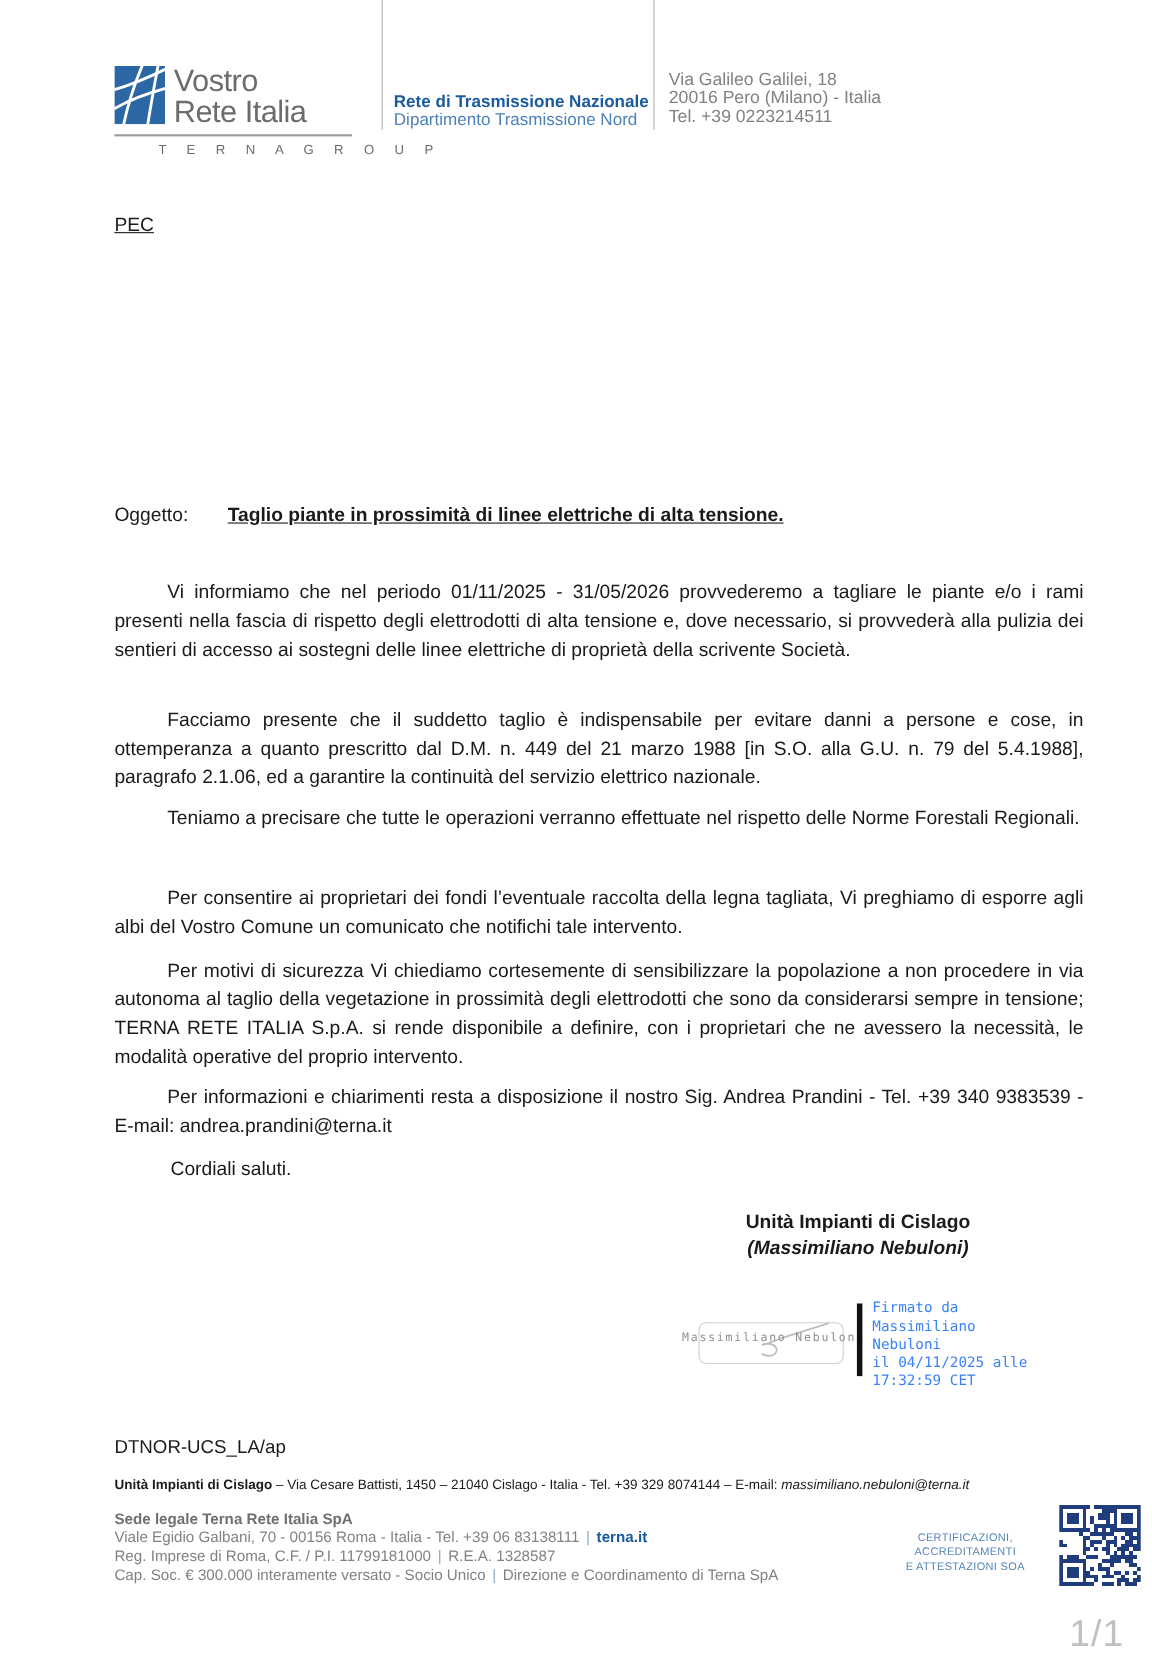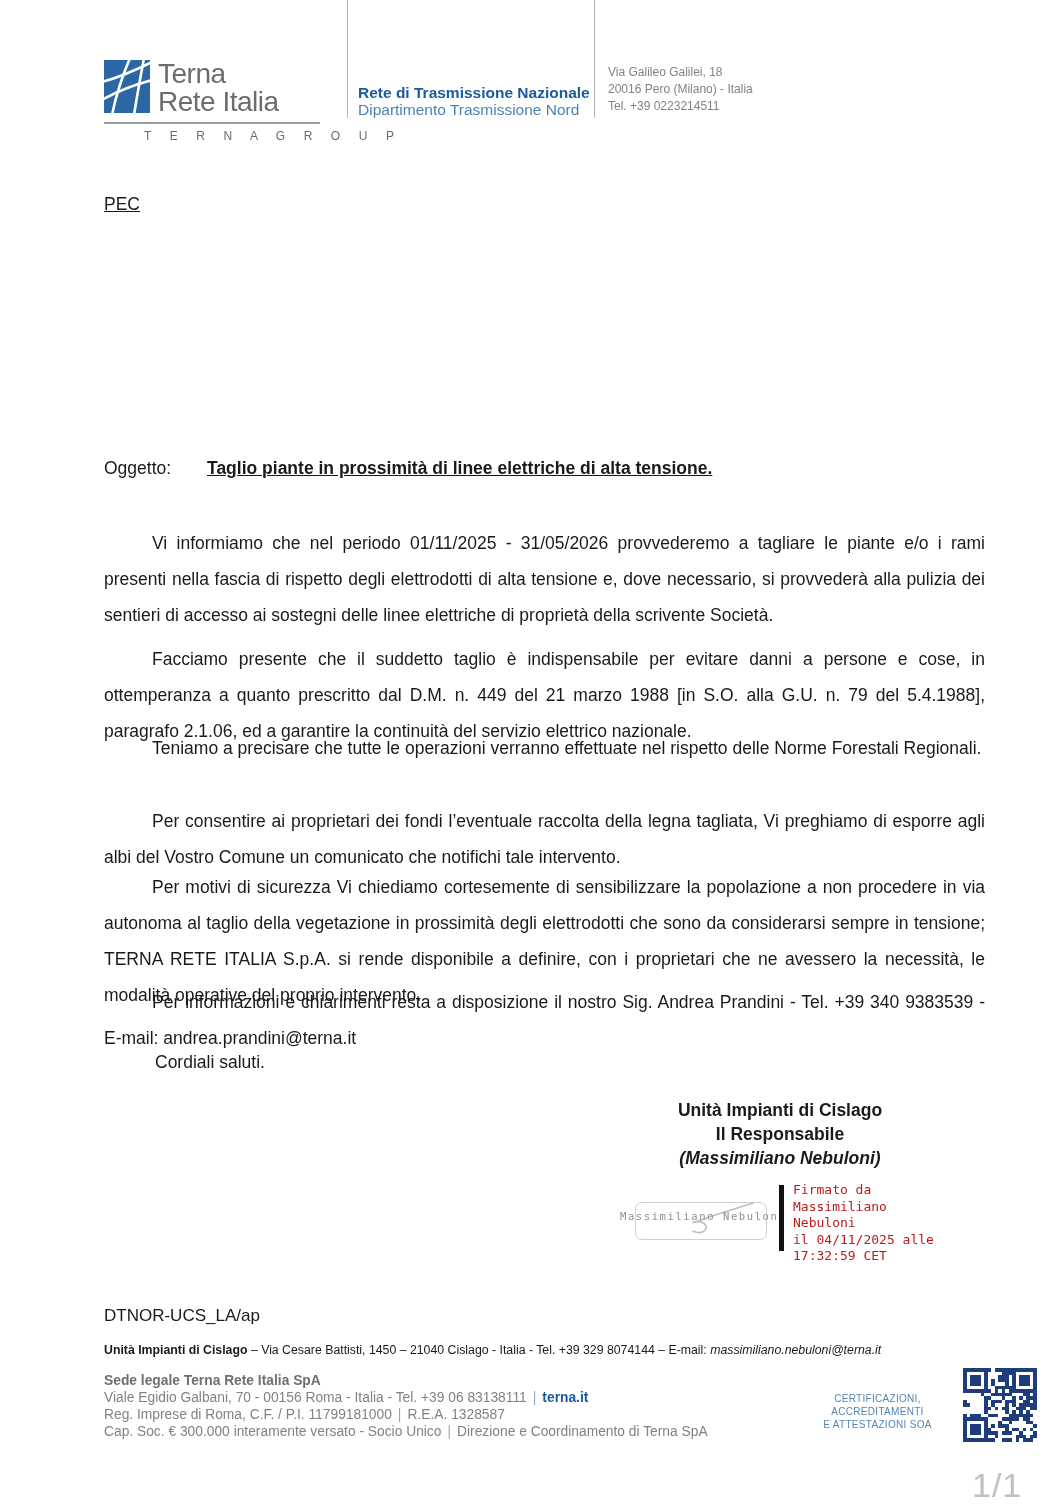--- a/index.html
+++ b/index.html
@@ -12,45 +12,45 @@
   .vdiv.d1{left:347px;} .vdiv.d2{left:594px;}
   .logo-block{position:absolute;left:104px;top:60px;width:216px;}
   .logo-row{display:flex;align-items:flex-start;}
   .logo-icon{width:46px;height:53px;display:block;}
   .logo-text{margin-left:8px;color:#6a6c6e;font-size:28px;line-height:28px;letter-spacing:-0.5px;}
   .logo-rule{margin-top:6px;height:2px;background:#9b9da0;width:216px;}
   .logo-group{margin-top:5px;color:#6a6c6e;font-size:12px;letter-spacing:7.6px;white-space:nowrap;margin-left:40px;}
   .dept{position:absolute;left:358px;top:84px;font-size:15.5px;line-height:17px;}
   .dept .l1{color:#1a5a9e;font-weight:bold;}
   .dept .l2{color:#4d82b8;}
-  .hq{position:absolute;left:608px;top:64px;font-size:12px;line-height:17px;color:#808285;}
+  .hq{position:absolute;left:608px;top:64px;font-size:16px;line-height:17px;color:#808285;}
   
   .pec{position:absolute;left:104px;top:194px;font-size:17.5px;text-decoration:underline;}
   .recipient{position:absolute;left:556px;top:268px;font-size:17.5px;line-height:23px;}
   .recipient .bold{font-weight:bold;}
   .subject{position:absolute;left:104px;top:458px;font-size:17.5px;width:881px;}
   .subject .label{display:inline-block;width:103px;}
   .subject .text{font-weight:bold;text-decoration:underline;}
-  .para{position:absolute;left:104px;width:881px;font-size:17.5px;line-height:36px;
+  .para{position:absolute;left:104px;width:881px;font-size:17.5px;line-height:26px;
         text-align:justify;text-indent:48px;margin:0;}
   .closing{position:absolute;left:155px;top:1052px;font-size:17.5px;}
   
   .sigblock{position:absolute;left:620px;top:1098px;width:320px;text-align:center;
             font-size:17.5px;line-height:24px;font-weight:bold;}
   .sigblock .ital{font-style:italic;}
   .stamp-wrap{position:absolute;left:612px;top:1183px;width:330px;height:80px;}
   .stamp-box{position:absolute;left:23px;top:19px;width:130px;height:36px;
              border:1.5px solid #cfcfcf;border-radius:7px;}
   .stamp-text{position:absolute;left:8px;top:27px;width:170px;
               font-family:"DejaVu Sans Mono",monospace;font-size:10.5px;letter-spacing:1.6px;
               color:#8f8f8f;white-space:nowrap;}
   .stamp-stroke{position:absolute;left:23px;top:8px;width:150px;height:60px;}
   .sig-bar{position:absolute;left:779px;top:1185px;width:5px;height:66px;background:#111;}
   .sig-text{position:absolute;left:793px;top:1182px;font-family:"DejaVu Sans Mono",monospace;
-            font-size:13px;line-height:16.5px;color:#b91c1c;white-space:pre;}
+            font-size:13px;line-height:16.5px;color:#3b82f6;white-space:pre;}
   
   .refcode{position:absolute;left:104px;top:1306px;font-size:17px;}
   .unitline{position:absolute;left:104px;top:1343px;font-size:12.3px;color:#1a1a1a;}
   .unitline .bold{font-weight:bold;}
   .unitline .ital{font-style:italic;}
   .legal{position:absolute;left:104px;top:1372px;font-size:13.8px;line-height:17px;color:#808285;}
   .legal .bold{font-weight:bold;color:#6d6f72;}
   .legal .sep{color:#8aa9c4;padding:0 6px;}
   .legal .link{color:#1a5a9e;font-weight:bold;}
   .cert{position:absolute;left:800px;top:1392px;width:155px;text-align:center;
@@ -72,21 +72,21 @@
       <svg class="logo-icon" viewBox="0 0 46 53">
         <rect x="0" y="0" width="46" height="53" fill="#2c67a5"></rect>
         <g stroke="#ffffff" stroke-width="2.6" fill="none" stroke-linecap="round">
           <path d="M-2 40 Q 18 28 48 20"></path>
           <path d="M-2 22 Q 20 16 48 2"></path>
           <path d="M8 55 Q 14 26 26 -2"></path>
           <path d="M30 55 Q 34 30 40 -2"></path>
         </g>
       </svg>
       <div class="logo-text">
-        <div>Terna</div>
+        <div>Vostro</div>
         <div>Rete Italia</div>
       </div>
     </div>
     <div class="logo-rule"></div>
     <div class="logo-group">T E R N A     G R O U P</div>
   </div>
 
   <div class="dept">
     <div class="l1">Rete di Trasmissione Nazionale</div>
     <div class="l2">Dipartimento Trasmissione Nord</div>
@@ -108,21 +108,20 @@
   <p class="para" style="top:525px;">Vi informiamo che nel periodo 01/11/2025 - 31/05/2026 provvederemo a tagliare le piante e/o i rami presenti nella fascia di rispetto degli elettrodotti di alta tensione e, dove necessario, si provvederà alla pulizia dei sentieri di accesso ai sostegni delle linee elettriche di proprietà della scrivente Società.</p>
   <p class="para" style="top:641px;">Facciamo presente che il suddetto taglio è indispensabile per evitare danni a persone e cose, in ottemperanza a quanto prescritto dal D.M. n. 449 del 21 marzo 1988 [in S.O. alla G.U. n. 79 del 5.4.1988], paragrafo 2.1.06, ed a garantire la continuità del servizio elettrico nazionale.</p>
   <p class="para" style="top:730px;">Teniamo a precisare che tutte le operazioni verranno effettuate nel rispetto delle Norme Forestali Regionali.</p>
   <p class="para" style="top:803px;">Per consentire ai proprietari dei fondi l’eventuale raccolta della legna tagliata, Vi preghiamo di esporre agli albi del Vostro Comune un comunicato che notifichi tale intervento.</p>
   <p class="para" style="top:869px;">Per motivi di sicurezza Vi chiediamo cortesemente di sensibilizzare la popolazione a non procedere in via autonoma al taglio della vegetazione in prossimità degli elettrodotti che sono da considerarsi sempre in tensione; TERNA RETE ITALIA S.p.A. si rende disponibile a definire, con i proprietari che ne avessero la necessità, le modalità operative del proprio intervento.</p>
   <p class="para" style="top:984px;">Per informazioni e chiarimenti resta a disposizione il nostro Sig. Andrea Prandini - Tel. +39 340 9383539 - E-mail: andrea.prandini@terna.it</p>
   <div class="closing">Cordiali saluti.</div>
 
   <div class="sigblock">
     <div>Unità Impianti di Cislago</div>
-    <div>Il Responsabile</div>
     <div class="ital">(Massimiliano Nebuloni)</div>
   </div>
 
   <div class="stamp-wrap">
     <div class="stamp-box"></div>
     <svg class="stamp-stroke" viewBox="0 0 150 60">
       <path d="M58 40 C 70 46 76 34 66 31 C 58 29 50 36 74 26 L 118 12" stroke="#bdbdbd" stroke-width="1.6" fill="none" stroke-linecap="round"></path>
     </svg>
     <div class="stamp-text">Massimiliano Nebuloni</div>
   </div>

